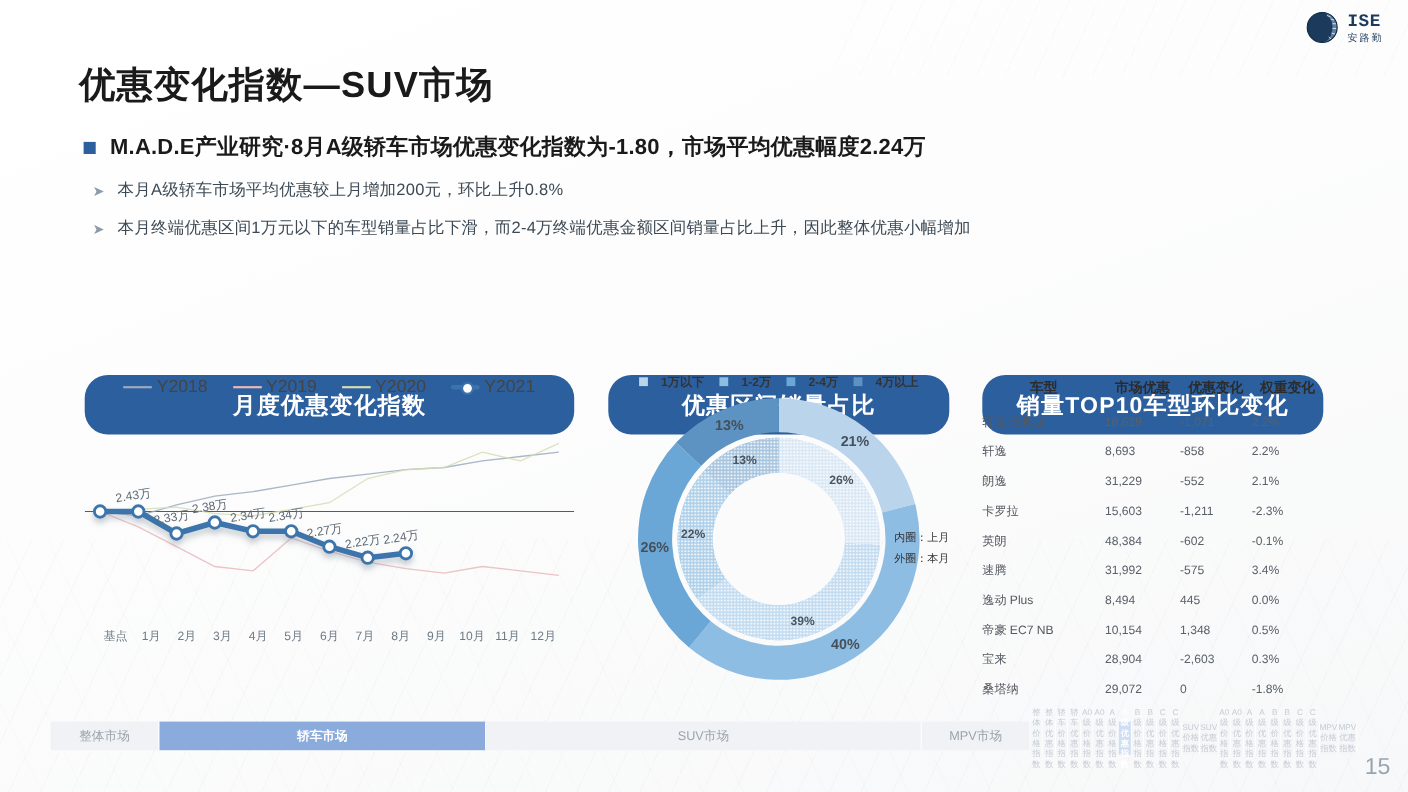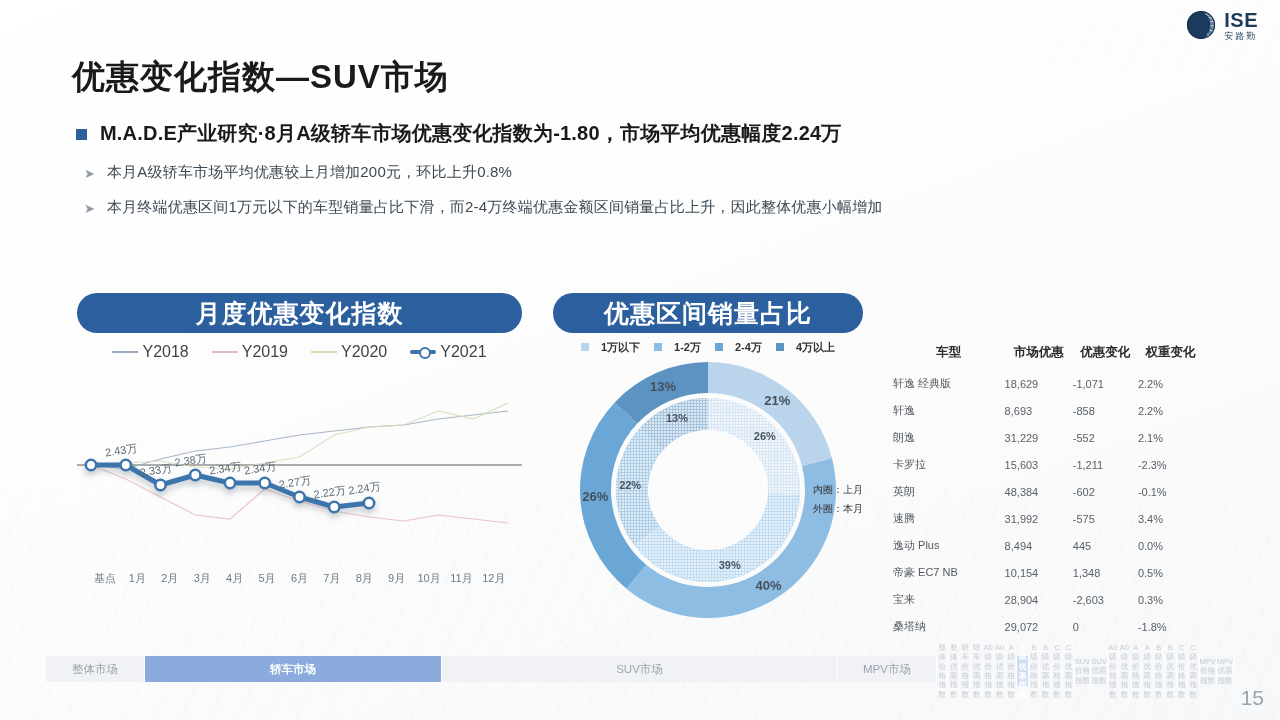--- a/index.html
+++ b/index.html
@@ -30,22 +30,22 @@
   }
 
   
   .logo {
     position: absolute; right: 22px; top: 8px;
     display: flex; align-items: center; gap: 6px;
   }
   .logo-mark { width: 34px; height: 34px; }
   .logo-text { display: flex; flex-direction: column; line-height: 1; }
   .logo-en {
-    font-size: 20px; font-weight: bold; color: #1b3a5c;
-    letter-spacing: 0.5px; font-family: Liberation Sans, sans-serif;
+    font-size: 16px; font-weight: bold; color: #1b3a5c;
+    letter-spacing: 0.5px; font-family: Liberation Mono, monospace;
   }
   .logo-cn { font-size: 9px; color: #1b3a5c; letter-spacing: 2px; margin-top: 2px; }
 
   
   .page-title {
     position: absolute; left: 72px; top: 55px;
     font-size: 33px; font-weight: bold; color: #1a1a1a;
     letter-spacing: 1px;
   }
 
@@ -67,24 +67,24 @@
   .sub-bullet.b1 { top: 163px; }
   .sub-bullet.b2 { top: 198px; }
   .arrow-icon {
     flex: 0 0 auto; margin-top: 4px; color: #8e9aa6; font-size: 13px; line-height: 1;
   }
   .sub-bullet-text { font-size: 15px; color: #3d4a55; letter-spacing: 0.2px; }
 
   
   .panel-header {
     position: absolute;
-    height: 40px; border-radius: 21px;
+    height: 54px; border-radius: 21px;
     background: #2c5f9e;
     display: flex; align-items: center; justify-content: center;
-    color: #ffffff; font-size: 25px; font-weight: bold; letter-spacing: 1px;
+    color: #ffffff; font-size: 21px; font-weight: bold; letter-spacing: 1px; margin-top: 48px;
   }
   #hdr-line  { left: 77px;  top: 293px; width: 445px; }
   #hdr-donut { left: 553px; top: 293px; width: 310px; }
   #hdr-table { left: 893px; top: 293px; width: 310px; }
 
   
   .line-panel { position: absolute; left: 77px; top: 335px; width: 445px; height: 285px; }
   .line-legend {
     display: flex; align-items: flex-end; justify-content: center; gap: 23px;
     height: 26px; font-size: 16px; color: #444;
@@ -205,20 +205,21 @@
     <span class="arrow-icon">➤</span>
     <span class="sub-bullet-text">本月A级轿车市场平均优惠较上月增加200元，环比上升0.8%</span>
   </div>
   <div class="sub-bullet b2">
     <span class="arrow-icon">➤</span>
     <span class="sub-bullet-text">本月终端优惠区间1万元以下的车型销量占比下滑，而2-4万终端优惠金额区间销量占比上升，因此整体优惠小幅增加</span>
   </div>
 
   <div class="panel-header" id="hdr-line">月度优惠变化指数</div>
   <div class="panel-header" id="hdr-donut">优惠区间销量占比</div>
+  <div class="panel-header" id="hdr-table">销量TOP10车型环比变化</div>
 
   <div class="line-panel">
     <div class="line-legend" id="line-legend">
         <div class="lg-item">
           <span class="lg-swatch" style="background: rgb(154, 171, 189);"></span>
           <span>Y2018</span>
         </div>
         <div class="lg-item">
           <span class="lg-swatch" style="background: rgb(233, 184, 188);"></span>
           <span>Y2019</span>

